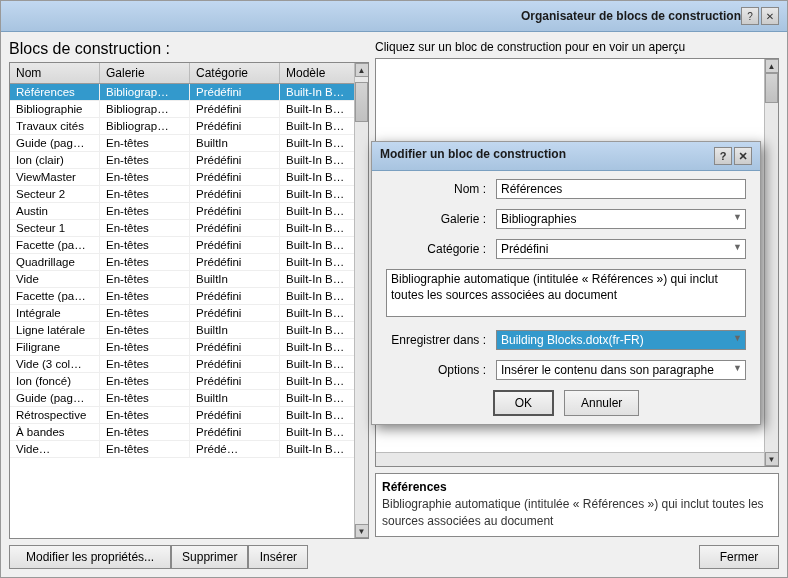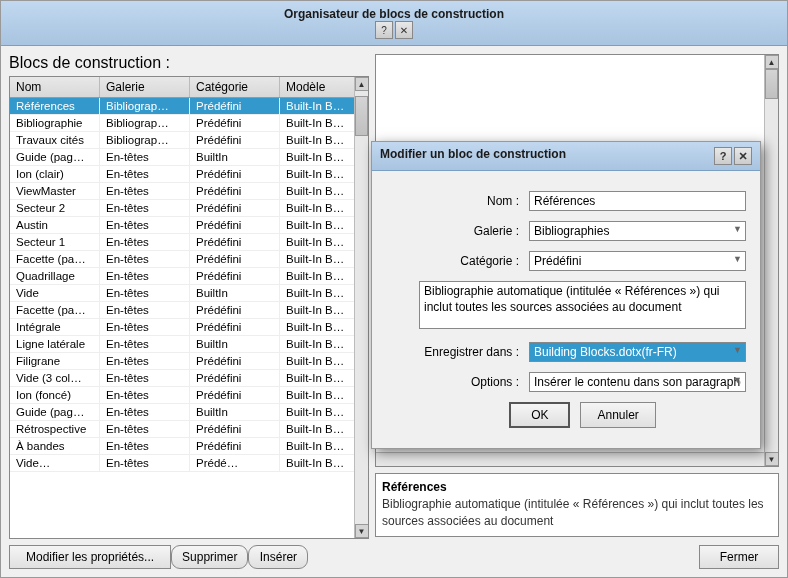--- a/index.html
+++ b/index.html
@@ -16,21 +16,20 @@
       flex-direction: column;
     }
 
     .title-bar {
       background: linear-gradient(to bottom, #c2d8f0, #a8c4e0);
       padding: 6px 8px;
       display: flex;
       align-items: center;
       justify-content: flex-end;
       border-bottom: 1px solid #7a9fc0;
-      flex-direction: column;
     }
 
     .title-bar-text {
       font-weight: bold;
       color: #1a1a1a;
       font-size: 12px;
     }
 
     .title-bar-buttons {
       display: flex;
@@ -231,21 +230,20 @@
       cursor: pointer;
       font-size: 12px;
       color: #000;
       min-width: 80px;
       text-align: center;
     }
 
     .btn-small {
       padding: 3px 10px;
       min-width: 60px;
-      border-radius: 9px;
     }
 
     
     .sub-dialog {
       position: absolute;
       top: 140px;
       left: 370px;
       width: 390px;
       background: #f0f0f0;
       border: 1px solid #999;
@@ -261,22 +259,21 @@
       border-bottom: 1px solid #7a9fc0;
     }
 
     .sub-title-text {
       font-weight: bold;
       font-size: 12px;
       color: #1a1a1a;
     }
 
     .sub-body {
-      padding: 20px 14px;
-      margin-left: 33px;
+      padding: 8px 14px;
     }
 
     .field-row {
       display: flex;
       align-items: flex-start;
       margin-bottom: 10px;
     }
 
     .field-label {
       width: 110px;
@@ -551,20 +548,21 @@
       </div>
 
       <div class="bottom-buttons">
         <button class="btn">Modifier les propriétés...</button>
         <button class="btn btn-small">Supprimer</button>
         <button class="btn btn-small">Insérer</button>
       </div>
     </div>
 
     <div class="right-panel">
+      <div class="preview-label">Cliquez sur un bloc de construction pour en voir un aperçu</div>
       <div class="preview-area">
         <div class="preview-content"></div>
         <div class="preview-scrollbar-v">
           <div class="scroll-arrow">▲</div>
           <div class="scroll-track" style="flex:1; width:100%; background:#e8e8e8;">
             <div class="scroll-thumb" style="height:30px; top:0;"></div>
           </div>
           <div class="scroll-arrow">▼</div>
         </div>
         <div class="preview-scrollbar-h"></div>

